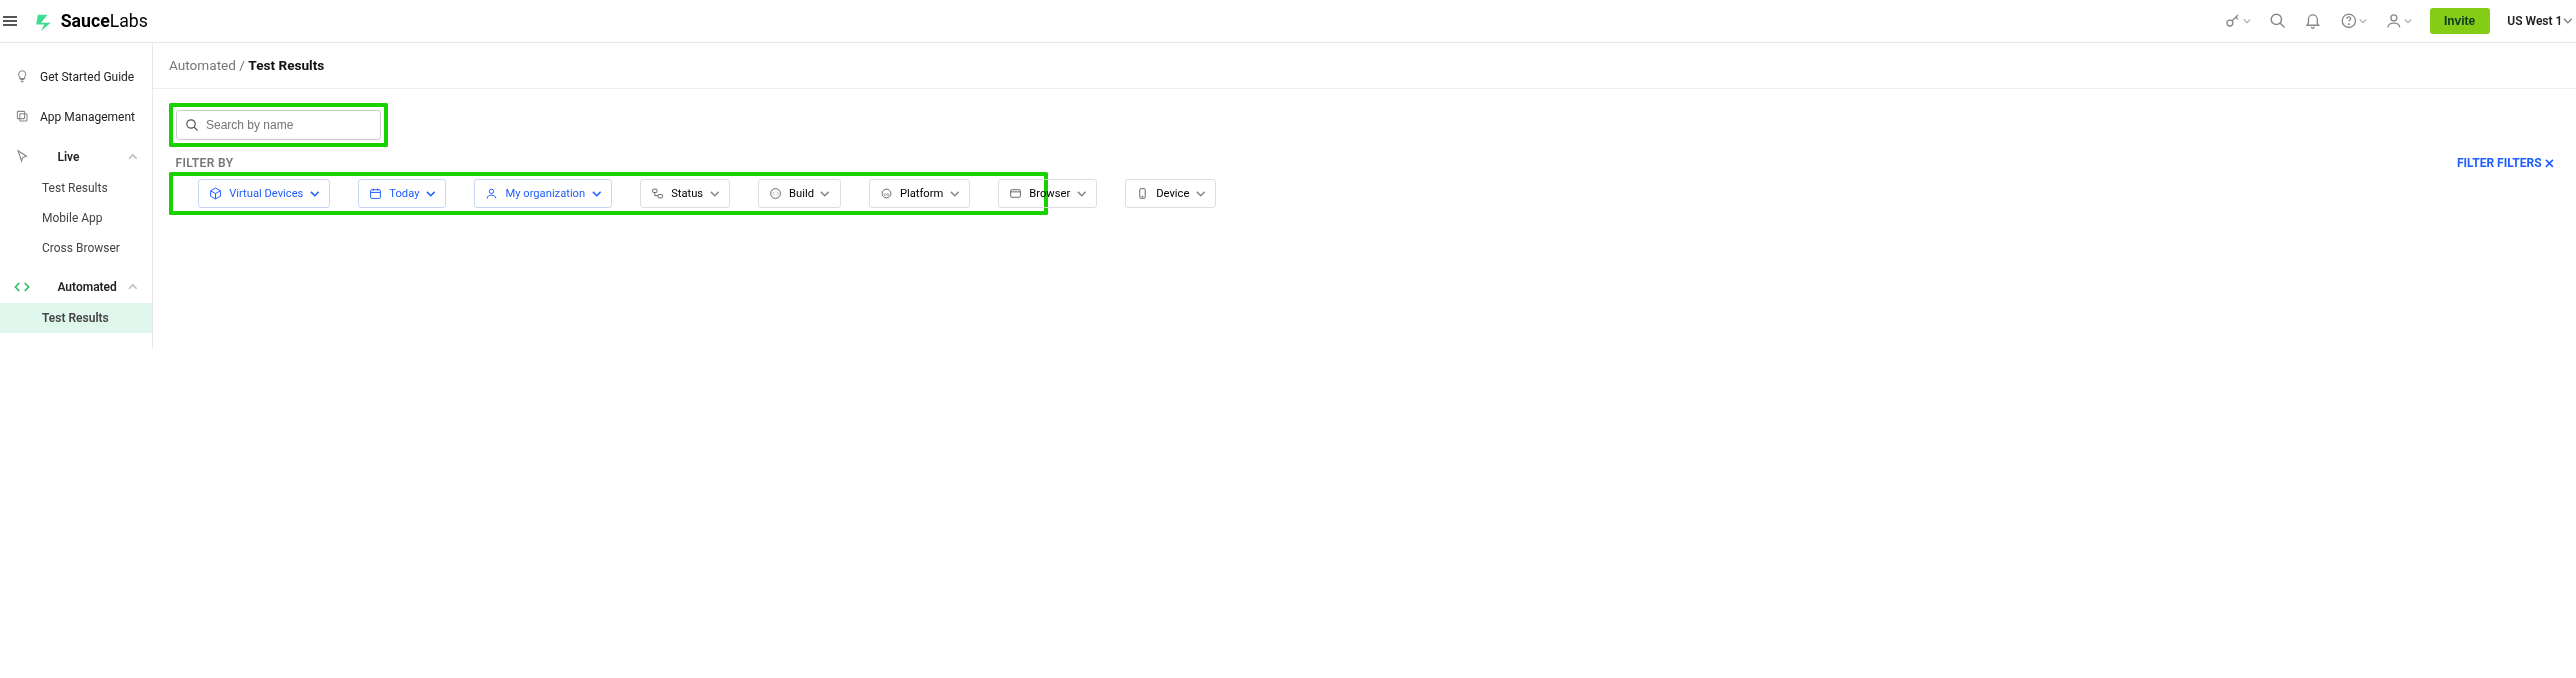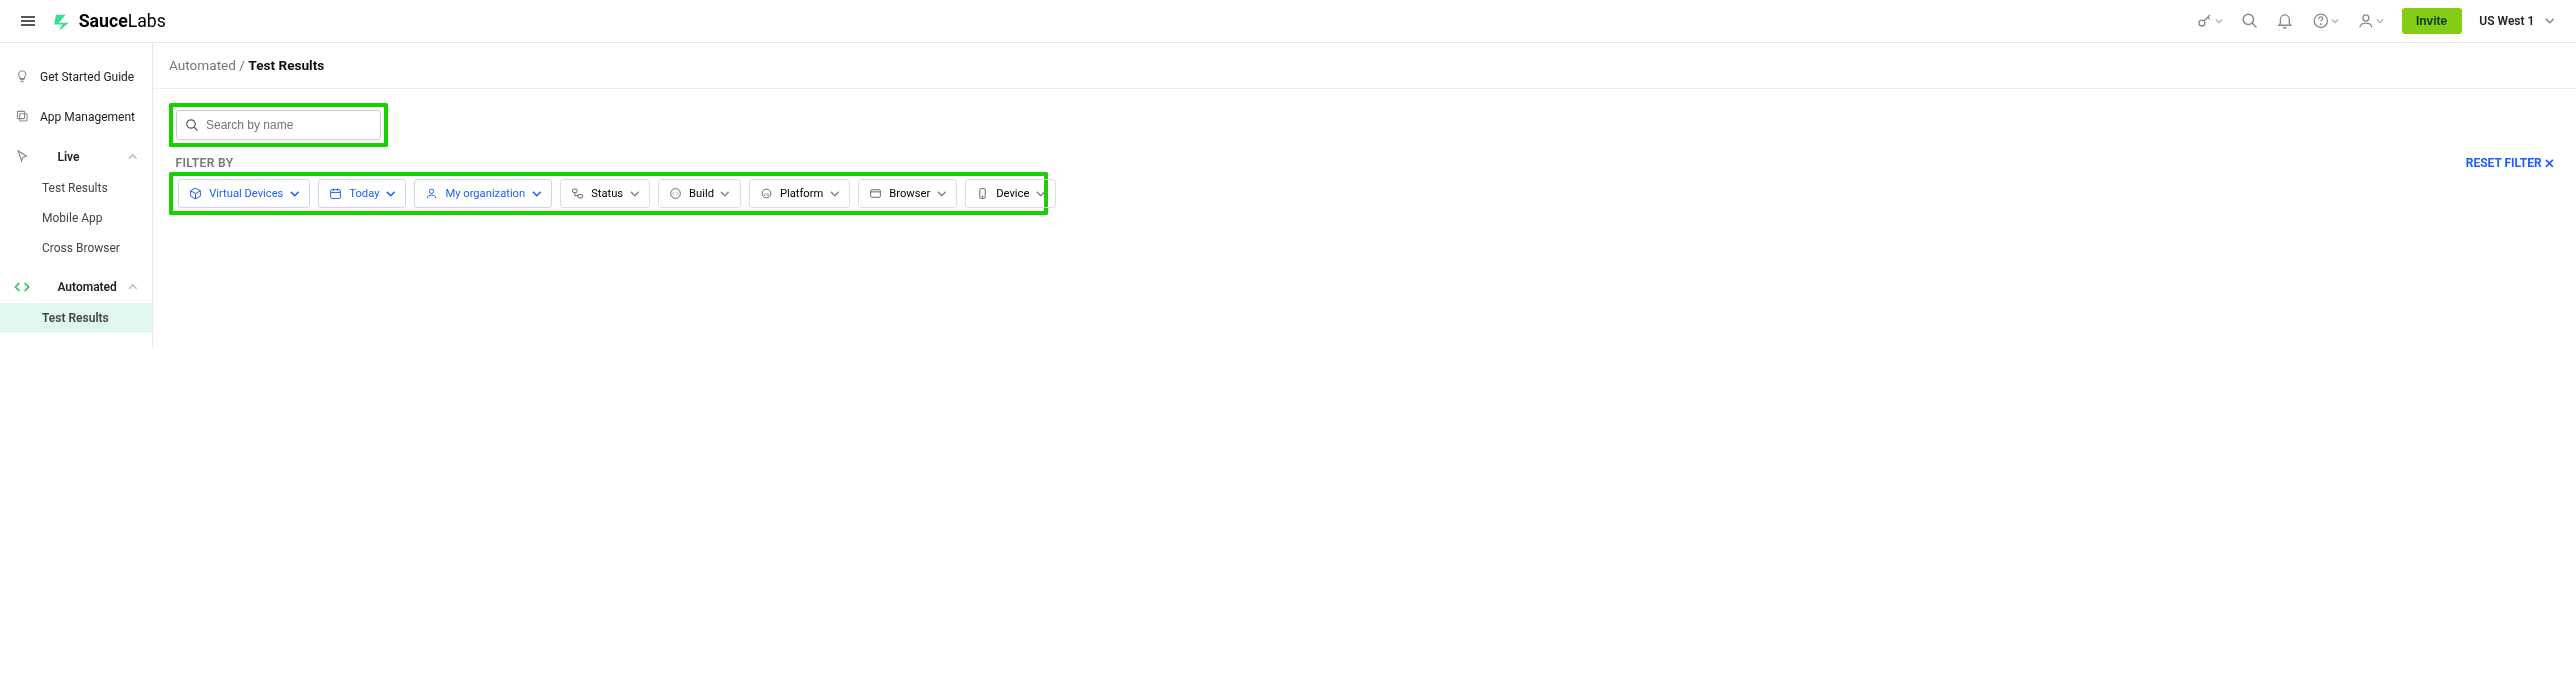--- a/index.html
+++ b/index.html
@@ -3,35 +3,35 @@
   <meta charset="utf-8">
   <style>
     * { margin: 0; padding: 0; box-sizing: border-box; }
     body { font-family: -apple-system, BlinkMacSystemFont, "Segoe UI", Roboto, sans-serif; background: #fff; }
     
     .header {
       display: flex;
       align-items: center;
       justify-content: space-between;
       height: 43px;
-      padding: 0 21px;
+      padding: 0 3px;
       border-bottom: 0.8px solid #e8e8e8;
     }
     .header-left { display: flex; align-items: center; gap: 16px; }
     .hamburger { display: flex; flex-direction: column; gap: 2.4px; cursor: pointer; }
     .hamburger span { width: 14.4px; height: 1.6px; background: #555; }
     .logo { display: flex; align-items: center; gap: 4.8px; font-size: 17.7px; font-weight: 700; }
     .logo-weight-light { font-weight: 400; }
     .logo-mark { width: 22.5px; height: 22.5px; display: flex; align-items: center; justify-content: center; }
     
     .header-right { display: flex; align-items: center; gap: 17.7px; }
     .hdr-icon { color: #888; display: flex; align-items: center; cursor: pointer; gap: 1.6px; }
     .hdr-icon .caret { color: #aaa; }
     .invite-btn { background: #84cc16; color: #0a3a24; border: none; border-radius: 3.2px; padding: 6.4px 14.4px; font-size: 12px; font-weight: 600; cursor: pointer; }
-    .region { display: flex; align-items: center; gap: 11px; font-size: 12px; color: #222; font-weight: 600; cursor: pointer; }
+    .region { display: flex; align-items: center; gap: 1px; font-size: 12px; color: #222; font-weight: 600; cursor: pointer; }
     
     .layout { display: flex; }
     .sidebar { width: 153px; border-right: 0.8px solid #e8e8e8; min-height: 305px; padding-top: 17.7px; }
     .nav-item { display: flex; align-items: center; gap: 9.6px; padding: 8px 14.4px; font-size: 12px; color: #222; cursor: pointer; }
     .nav-item.section { font-weight: 600; justify-content: space-between; }
     .nav-item.section .left { display: flex; align-items: center; gap: 27px; }
     .nav-item.sub { padding-left: 42px; font-weight: 400; color: #444; }
     .nav-item.active { background: #e0f7ed; font-weight: 600; }
     .nav-icon { width: 16px; height: 16px; display: flex; align-items: center; justify-content: center; color: #888; }
     .nav-item .nav-icon.green { color: #1db954; }
@@ -46,21 +46,21 @@
     .content { padding: 14.4px 16px; }
     .search-wrap { border: 4px solid #18d100; padding: 3.2px; width: 219px; border-radius: 1.6px; }
     .search-inner { border: 0.8px solid #ccc; border-radius: 3.2px; display: flex; align-items: center; gap: 6.4px; padding: 6.4px 8px; }
     .search-inner input { border: none; outline: none; font-size: 12px; flex: 1; }
     
     .filter-header { display: flex; justify-content: space-between; align-items: flex-end; margin-top: 9.6px; font-size: 12px; padding: 0 6.4px; }
     .filter-label { color: #777; letter-spacing: 0.4px; font-weight: 600; }
     .reset { color: #1e5eff; font-weight: 700; display: flex; align-items: center; gap: 3.2px; cursor: pointer; }
     
     .filters-wrap { border: 4px solid #18d100; border-radius: 1.6px; padding: 3.2px 4.8px; display: flex; gap: 8px; width: 879px; margin-top: 1.6px; }
-    .filter-chip { border: 0.8px solid #ddd; border-radius: 3.2px; padding: 6.4px 9.6px; display: flex; align-items: center; gap: 6.4px; font-size: 11.2px; cursor: pointer; white-space: nowrap; }
+    .filter-chip { border: 0.8px solid #ddd; border-radius: 3.2px; padding: 6.4px 9.6px; display: flex; align-items: center; gap: 6.4px; font-size: 11.2px; cursor: pointer; white-space: nowrap; margin-left: 20px; }
     .filter-chip.active { color: #1e5eff; border-color: #c7d3f5; }
     .filter-chip .ic { width: 14.4px; height: 14.4px; display: flex; align-items: center; justify-content: center; color: inherit; }
     .filter-chip .caret { color: #888; }
     .filter-chip.active .caret { color: #1e5eff; }
     
     .empty { text-align: center; margin-top: 64px; color: #333; }
     .empty .big-search { color: #bbb; margin-bottom: 11.2px; }
     .empty .msg { font-size: 17.7px; font-weight: 700; }
     
     svg { display: block; }
@@ -217,21 +217,21 @@
                 <path d="M15 15 L21 21"></path>
               </svg>
           </span>
           <input type="text" placeholder="Search by name" style="">
         </div>
       </div>
 
       <div class="filter-header">
         <span class="filter-label">FILTER BY</span>
         <div class="reset">
-          <span>RESET FILTER</span>
+          <span>FILTER FILTERS</span>
           <span>
             <svg width="8.8" height="8.8" viewBox="0 0 10 10">
                 <path d="M1 1 L9 9 M9 1 L1 9" stroke="#1e5eff" stroke-width="1.8"></path>
               </svg>
           </span>
         </div>
       </div>
 
       <div class="filters-wrap">
         <div class="filter-chip active">

